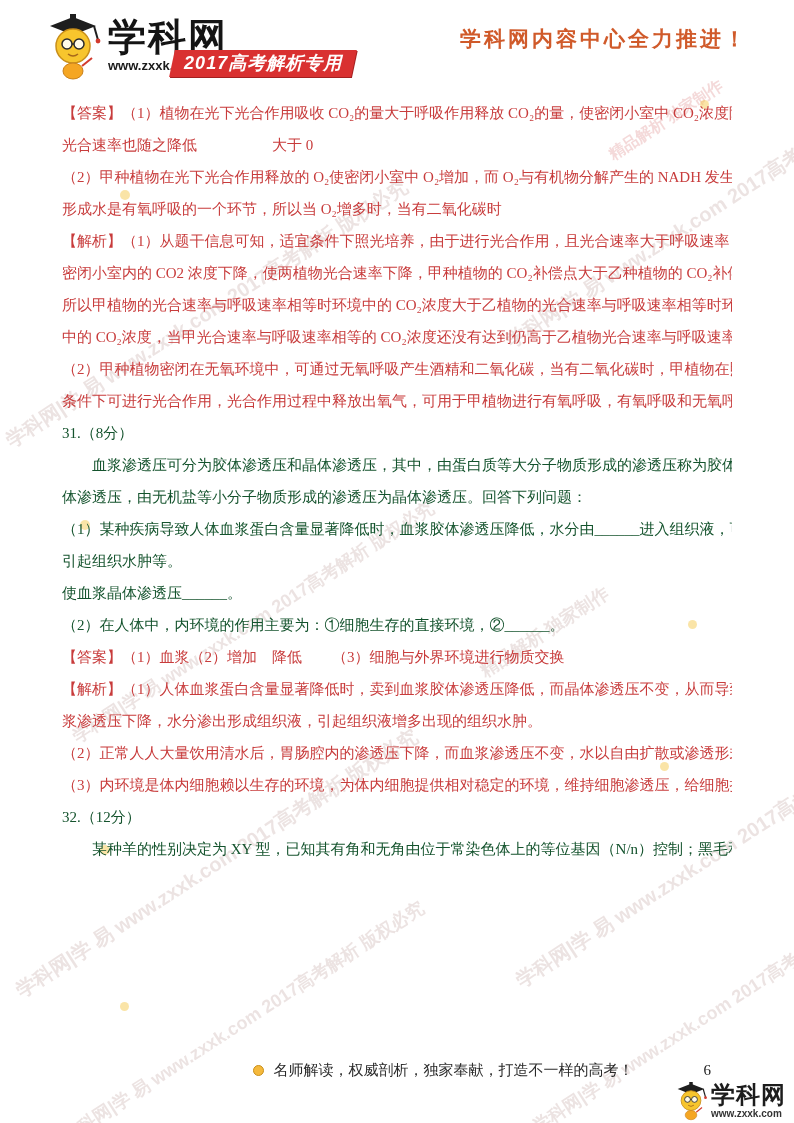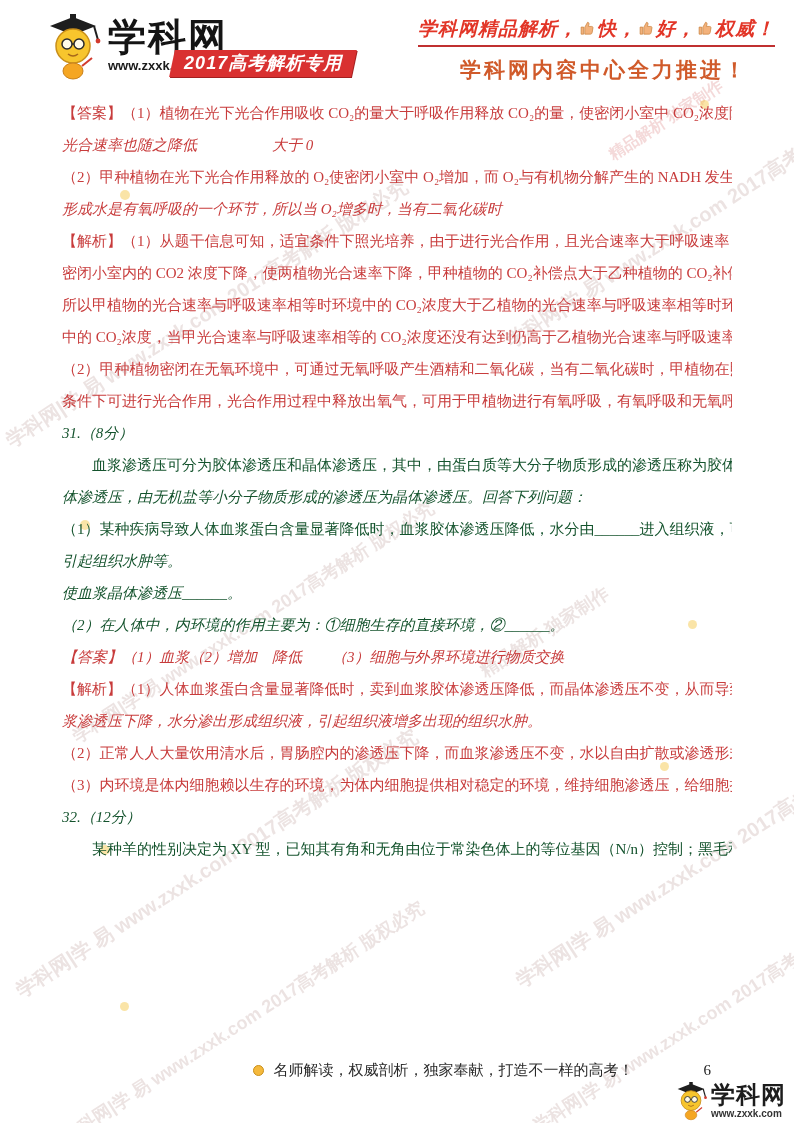--- a/index.html
+++ b/index.html
@@ -35,21 +35,21 @@
   .thumb-icon { width:17px; height:17px; vertical-align:-2px; margin:0 1px; }
   .subslogan { margin-top:9px; color:#d05a2a; font-size:21px; font-weight:600; letter-spacing:3px; }
 
   
   .content { position:absolute; left:62px; top:97px; width:670px; }
   .line {
     height:32px; line-height:32px; font-size:15px; white-space:nowrap; overflow:hidden;
     text-align:justify;
   }
   .line.full { text-align-last:justify; }
-  .line.short { text-align-last:left;font-style:italic; }
+  .line.short { text-align-last:left; }
   .line.red { color:#c83c3c; }
   .line.black { color:#14532d; }
   .line.indent { text-indent:2em; }
 
   
   .footer { position:absolute; left:62px; right:75px; top:1034px; height:26px;
     font-size:15px; color:#2a2a2a;margin-top:23px; }
   .footer-center { position:absolute; left:105px; right:0; text-align:center; line-height:26px; }
   .footer-mini-icon { display:inline-block; width:11px; height:11px; border-radius:50%;
     background:#f5b93c; border:1px solid #c98f1a; vertical-align:-1px; margin-right:10px; }
@@ -109,29 +109,20 @@
       </svg>
       <div class="logo-textblock">
         <div class="logo-title">学科网</div>
         <div class="logo-url">www.zxxk.com</div>
       </div>
     </div>
     <div class="ribbon">
       <span>2017高考解析专用</span>
     </div>
     <div class="slogan-block">
-      <span class="cal-line">
-        <span>学科网精品解析，</span><svg class="thumb-icon" viewBox="0 0 24 24">
-            <path d="M3 10h3.6v10H3z M8.2 20V10.2l3.9-7c1.4 0 2.4 1.2 2 2.9l-.8 3h4.6c1.2 0 2 .9 1.8 2.1l-1.1 6.5c-.2 1.2-1.1 2.3-2.4 2.3z" fill="#f3b27c" stroke="#c8803c" stroke-width="1"></path>
-          </svg><span>快，</span><svg class="thumb-icon" viewBox="0 0 24 24">
-            <path d="M3 10h3.6v10H3z M8.2 20V10.2l3.9-7c1.4 0 2.4 1.2 2 2.9l-.8 3h4.6c1.2 0 2 .9 1.8 2.1l-1.1 6.5c-.2 1.2-1.1 2.3-2.4 2.3z" fill="#f3b27c" stroke="#c8803c" stroke-width="1"></path>
-          </svg><span>好，</span><svg class="thumb-icon" viewBox="0 0 24 24">
-            <path d="M3 10h3.6v10H3z M8.2 20V10.2l3.9-7c1.4 0 2.4 1.2 2 2.9l-.8 3h4.6c1.2 0 2 .9 1.8 2.1l-1.1 6.5c-.2 1.2-1.1 2.3-2.4 2.3z" fill="#f3b27c" stroke="#c8803c" stroke-width="1"></path>
-          </svg><span>权威！</span>
-      </span>
       <div class="subslogan">学科网内容中心全力推进！</div>
     </div>
   </div>
 
   <div class="content">
     <div class="line red full">【答案】（1）植物在光下光合作用吸收 CO₂的量大于呼吸作用释放 CO₂的量，使密闭小室中 CO₂浓度降低，</div>
     <div class="line red short">光合速率也随之降低　　　　　大于 0</div>
     <div class="line red full">（2）甲种植物在光下光合作用释放的 O₂使密闭小室中 O₂增加，而 O₂与有机物分解产生的 NADH 发生作用</div>
     <div class="line red short">形成水是有氧呼吸的一个环节，所以当 O₂增多时，当有二氧化碳时</div>
     <div class="line red full">【解析】（1）从题干信息可知，适宜条件下照光培养，由于进行光合作用，且光合速率大于呼吸速率，使</div>

